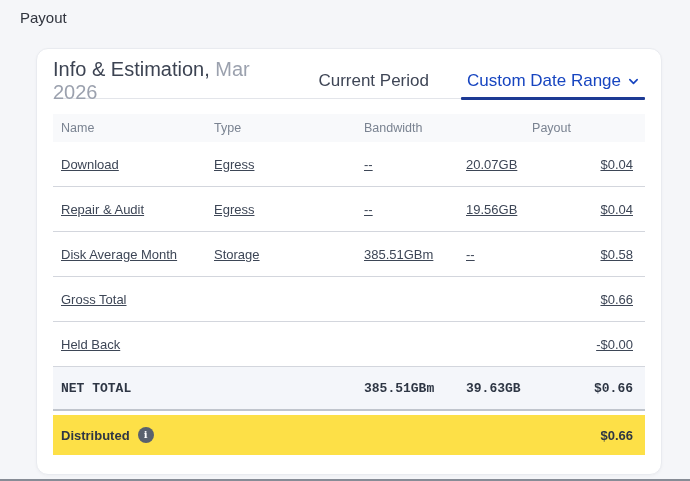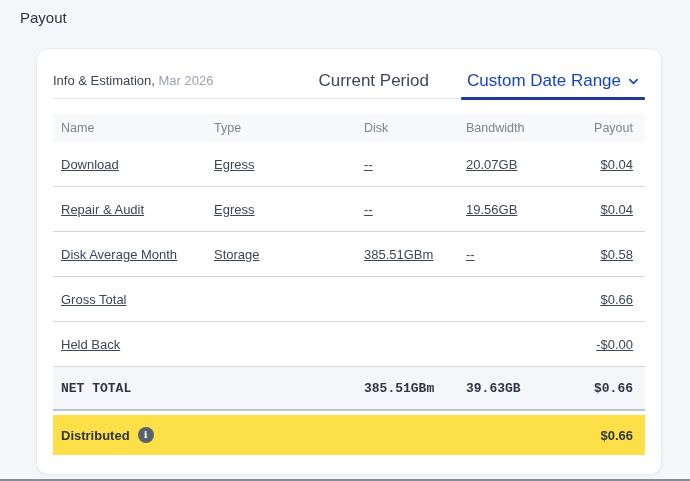--- a/index.html
+++ b/index.html
@@ -24,21 +24,21 @@
     box-shadow:0 1px 3px rgba(40,50,80,0.04);
     box-sizing:border-box;
   }
   .panel-head{
     display:flex;justify-content:space-between;align-items:stretch;
     margin:0 16px;height:49px;
     border-bottom:1px solid #e3e5ea;
   }
   .panel-title{
     align-self:center;margin-top:14px;
-    font-size:13px;color:#3c4352;
+    font-size:20px;color:#3c4352;
   }
   .panel-title .muted{color:#9ba1ae;}
   .tabs{display:flex;align-items:stretch;margin-top:14px;}
   .tab{
     display:flex;align-items:center;gap:7px;
     padding:0 6px;margin-left:26px;
     font-size:17px;color:#3f4656;
     position:relative;cursor:pointer;white-space:nowrap;
   }
   .tab.active{color:#1745c0;}
@@ -107,21 +107,20 @@
         </span>
       </div>
     </div>
   </div>
 
   <div class="table">
 
     <div class="trow thead">
       <div>Name</div>
       <div>Type</div>
-      <div>Disk</div>
       <div>Bandwidth</div>
       <div class="right">Payout</div>
     </div>
 
     <div class="trow tbody-row">
       <div>Download</div>
       <div>Egress</div>
       <div>--</div>
       <div>20.07GB</div>
       <div class="right">$0.04</div>

